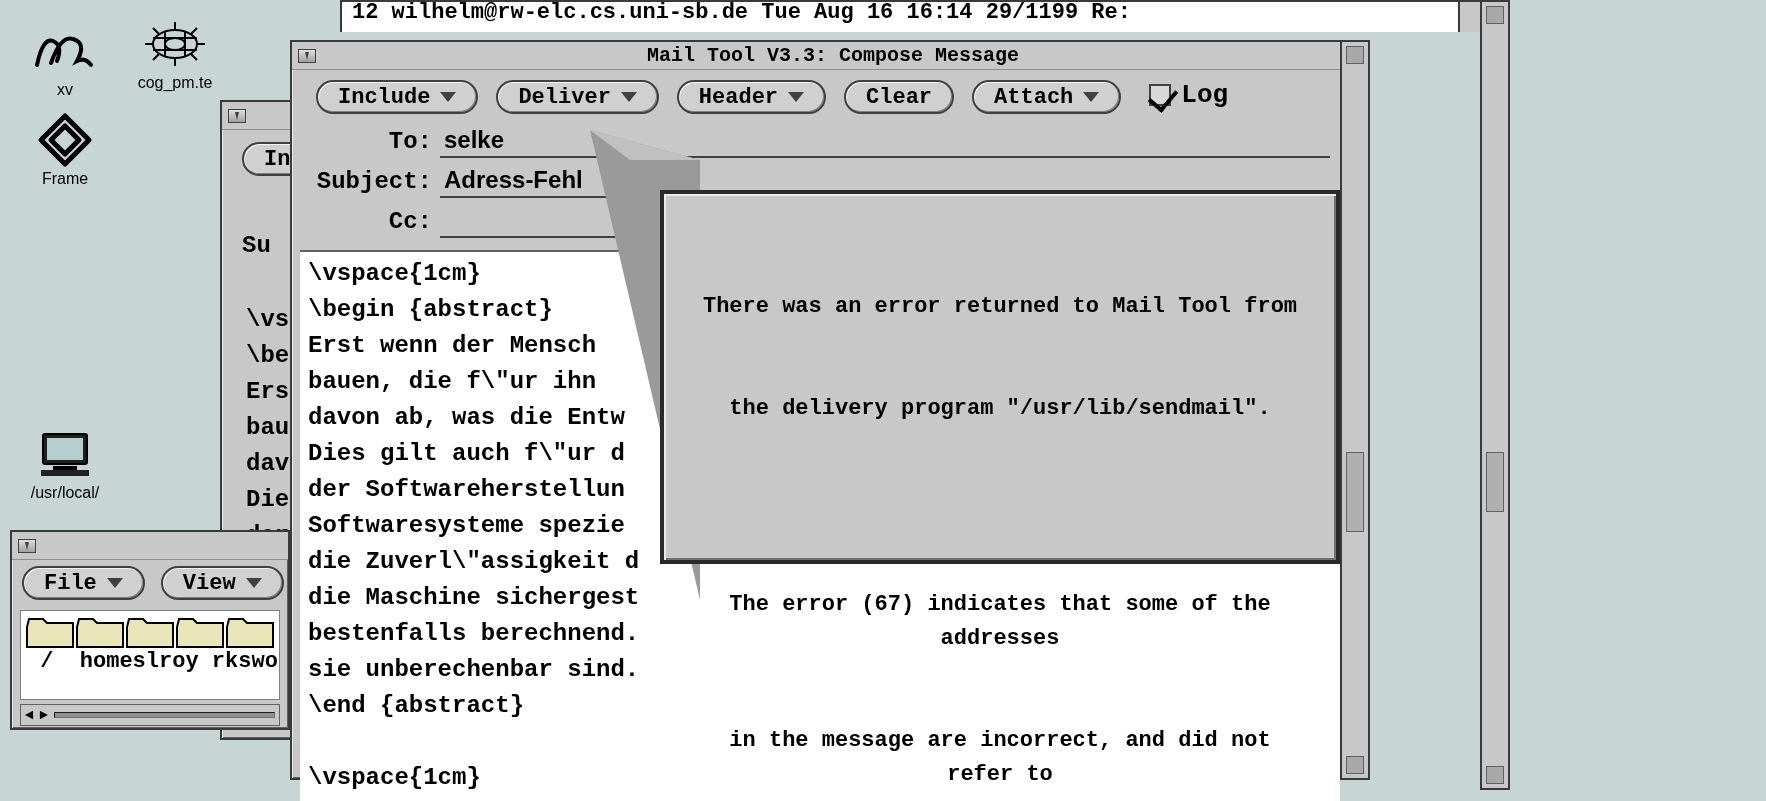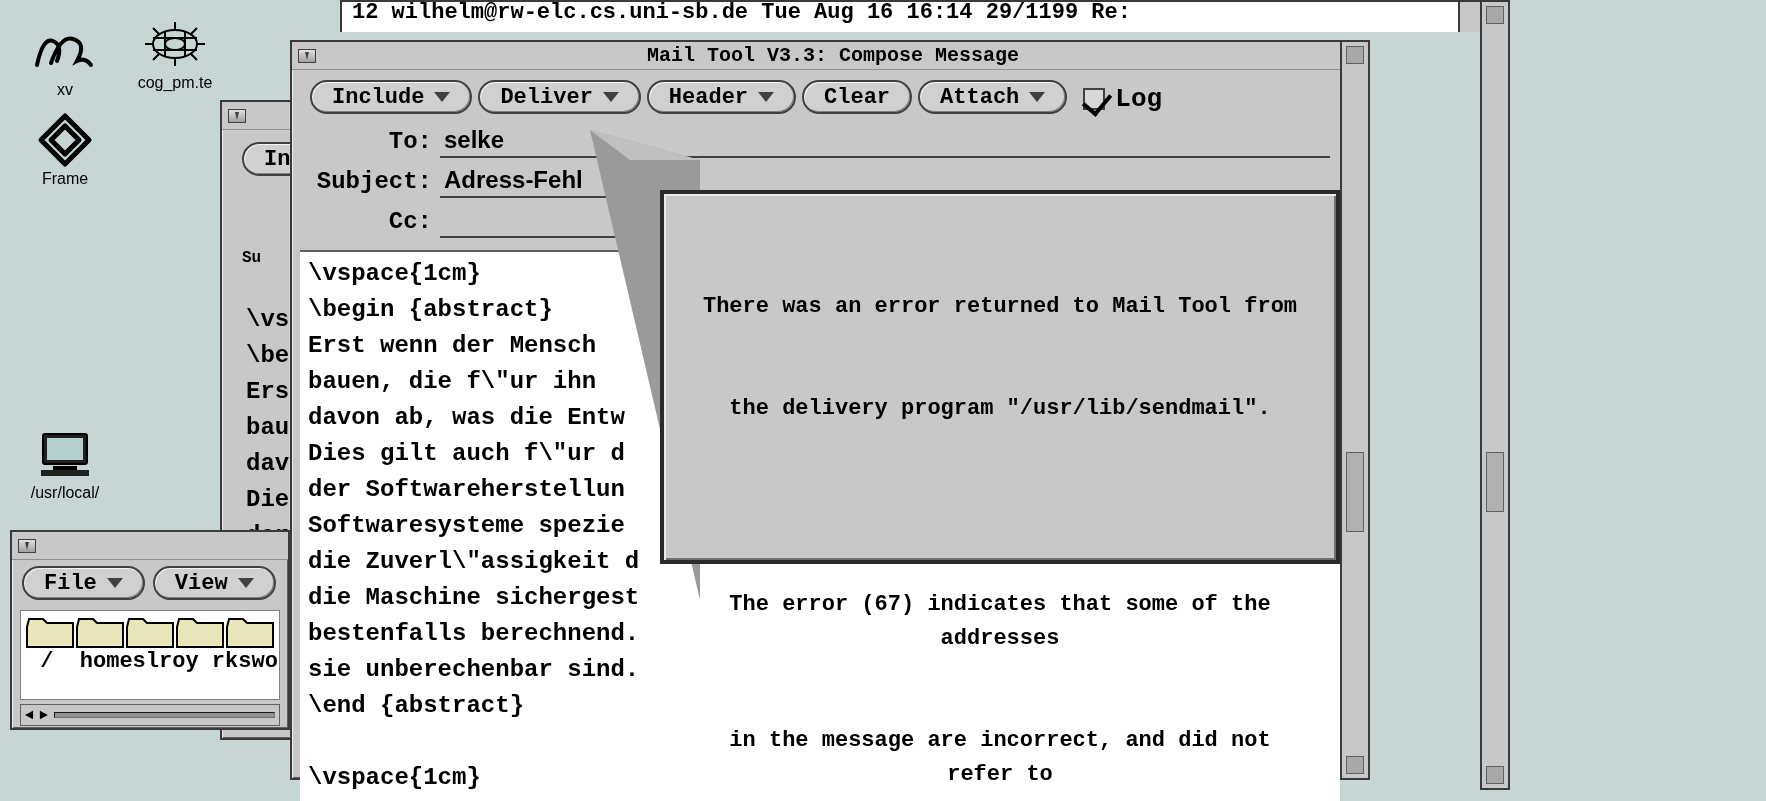--- a/index.html
+++ b/index.html
@@ -154,22 +154,22 @@
     border-left: 2px solid #3a3a3a;
   }
 
   
   #backwin {
     top: 100px; left: 220px;
     width: 1120px; height: 640px;
   }
   #backwin .sub-label {
     position: absolute;
-    left: 20px; top: 147px;
-    font-size: 16px;
+    left: 20px; top: 130px;
+    font-size: 24px;
   }
   #backwin .in-btn {
     position: absolute;
     left: 20px; top: 40px;
   }
   #backwin .body-area {
     position: absolute;
     left: 24px; top: 200px;
     width: 60px;
     font-family: Liberation Mono, monospace;
@@ -179,21 +179,21 @@
   }
 
   
   #fm {
     top: 530px; left: 10px;
     width: 280px; height: 200px;
   }
   #fm .fm-toolbar {
     padding: 6px 10px;
     display: flex;
-    gap: 8px;
+    gap: 16px;
   }
   #fm .fm-body {
     background: var(--bg-white);
     margin: 4px 8px;
     height: 90px;
     border: 1px solid #808080;
     position: relative;
     overflow: hidden;
   }
   #fm .folder-row {
@@ -231,23 +231,23 @@
     border: 1px inset #707070;
   }
 
   
   #compose {
     top: 40px; left: 290px;
     width: 1060px; height: 740px;
   }
   #compose .toolbar {
     display: flex;
-    align-items: flex-end;
-    gap: 6px;
-    padding: 10px 18px 6px 18px;
+    align-items: flex-start;
+    gap: 18px;
+    padding: 10px 18px 6px 24px;
     flex-wrap: nowrap;
   }
   #compose .log-check {
     display: inline-flex;
     align-items: center;
     gap: 10px;
     font-size: 26px;
     margin-left: 10px;
   }
   #compose .log-check .cb {

